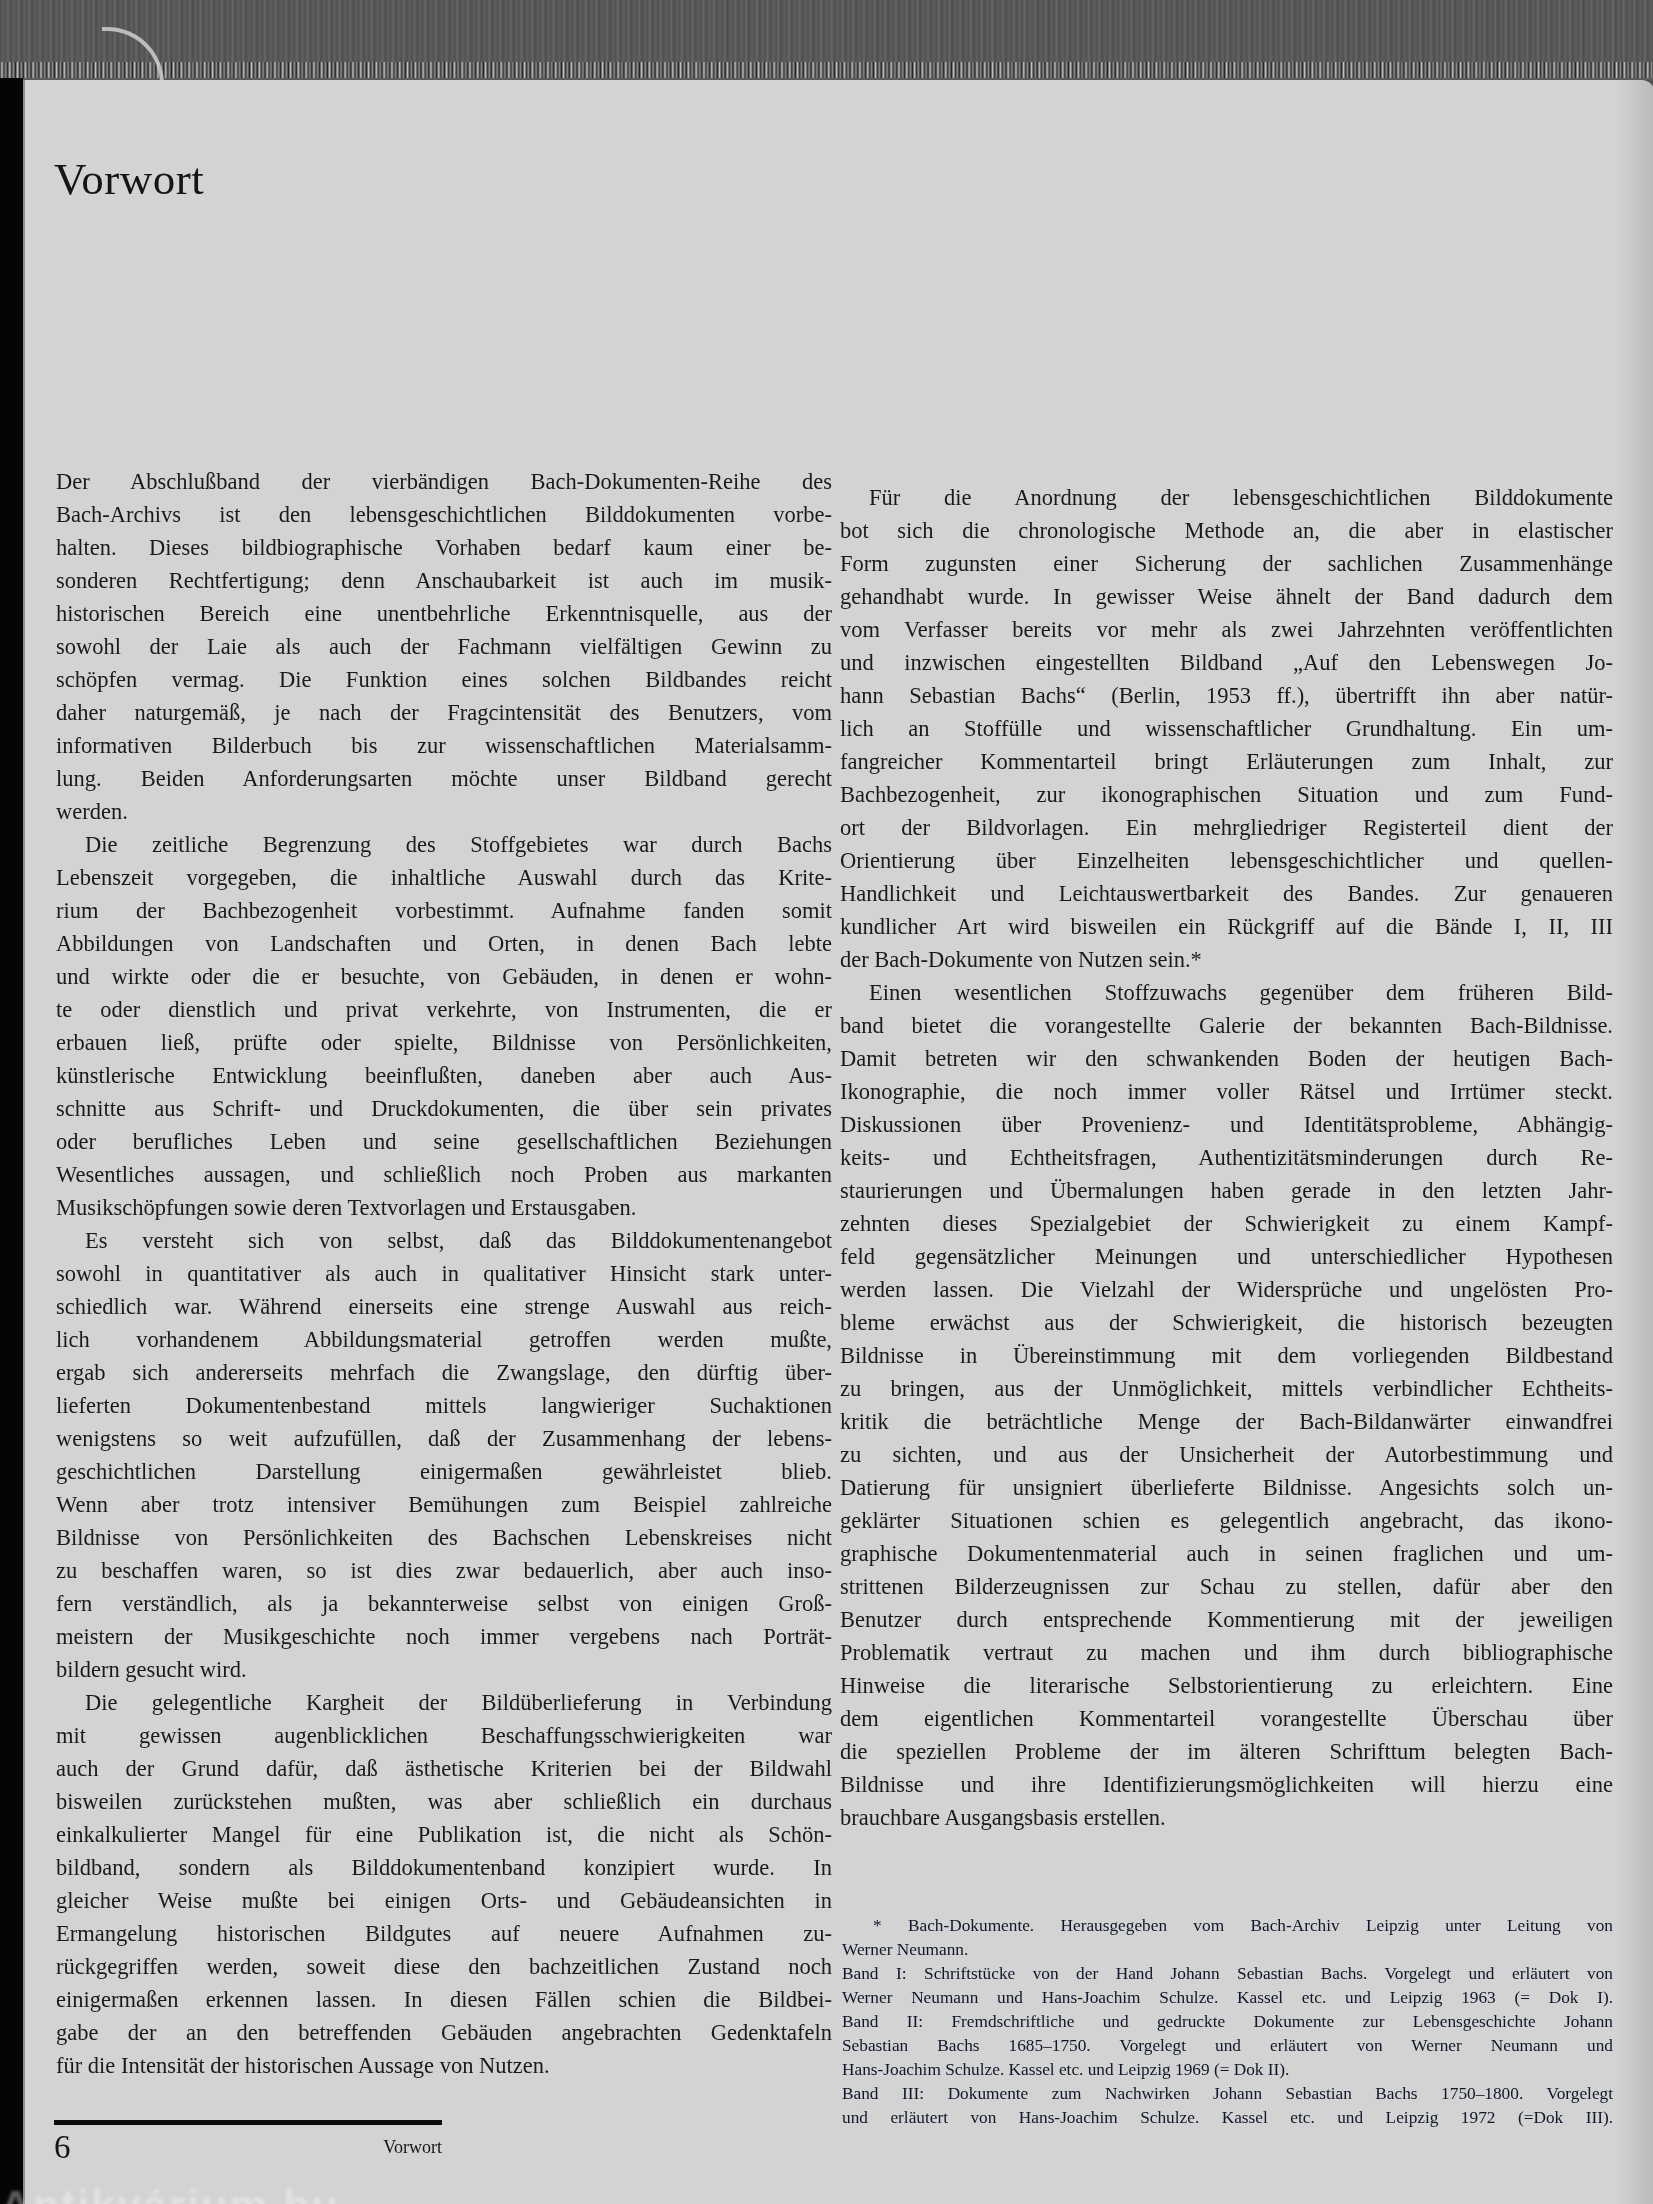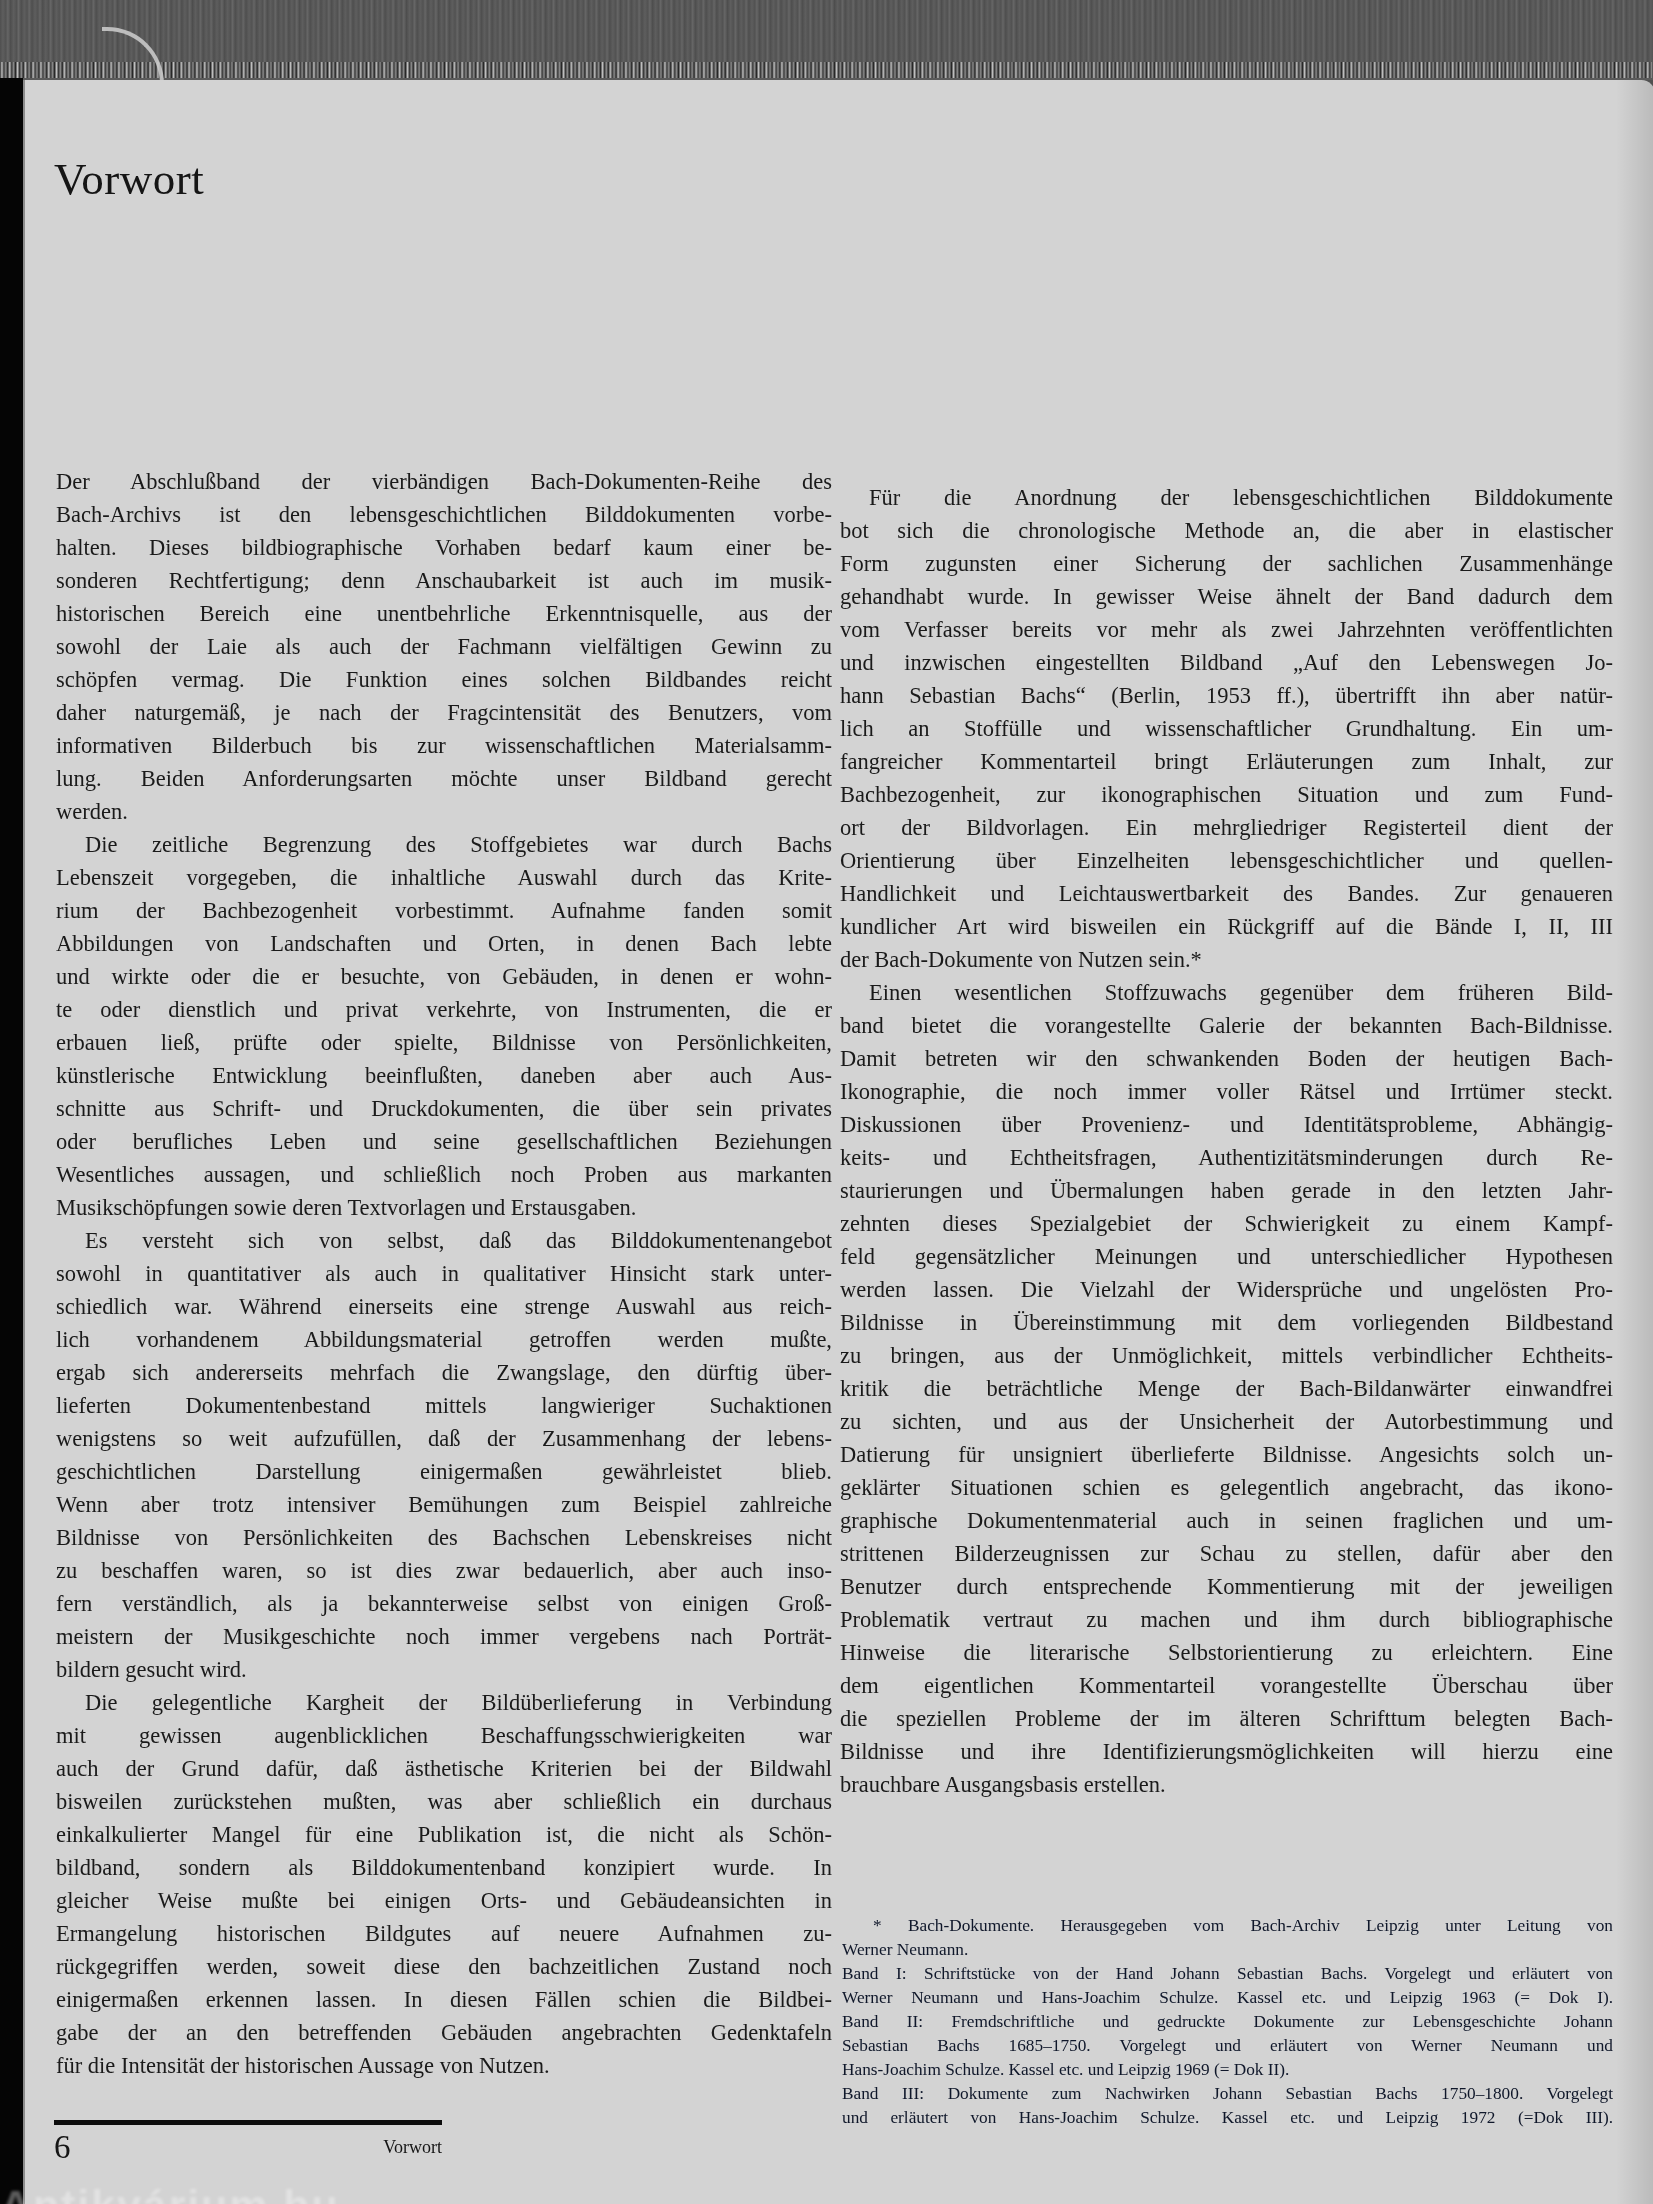--- a/index.html
+++ b/index.html
@@ -160,20 +160,21 @@
         <span class="line indent">Einen wesentlichen Stoffzuwachs gegenüber dem früheren Bild-</span>
         <span class="line">band bietet die vorangestellte Galerie der bekannten Bach-Bildnisse.</span>
         <span class="line">Damit betreten wir den schwankenden Boden der heutigen Bach-</span>
         <span class="line">Ikonographie, die noch immer voller Rätsel und Irrtümer steckt.</span>
         <span class="line">Diskussionen über Provenienz- und Identitätsprobleme, Abhängig-</span>
         <span class="line">keits- und Echtheitsfragen, Authentizitätsminderungen durch Re-</span>
         <span class="line">staurierungen und Übermalungen haben gerade in den letzten Jahr-</span>
         <span class="line">zehnten dieses Spezialgebiet der Schwierigkeit zu einem Kampf-</span>
         <span class="line">feld gegensätzlicher Meinungen und unterschiedlicher Hypothesen</span>
         <span class="line">werden lassen. Die Vielzahl der Widersprüche und ungelösten Pro-</span>
+        <span class="line">bleme erwächst aus der Schwierigkeit, die historisch bezeugten</span>
         <span class="line">Bildnisse in Übereinstimmung mit dem vorliegenden Bildbestand</span>
         <span class="line">zu bringen, aus der Unmöglichkeit, mittels verbindlicher Echtheits-</span>
         <span class="line">kritik die beträchtliche Menge der Bach-Bildanwärter einwandfrei</span>
         <span class="line">zu sichten, und aus der Unsicherheit der Autorbestimmung und</span>
         <span class="line">Datierung für unsigniert überlieferte Bildnisse. Angesichts solch un-</span>
         <span class="line">geklärter Situationen schien es gelegentlich angebracht, das ikono-</span>
         <span class="line">graphische Dokumentenmaterial auch in seinen fraglichen und um-</span>
         <span class="line">strittenen Bilderzeugnissen zur Schau zu stellen, dafür aber den</span>
         <span class="line">Benutzer durch entsprechende Kommentierung mit der jeweiligen</span>
         <span class="line">Problematik vertraut zu machen und ihm durch bibliographische</span>

